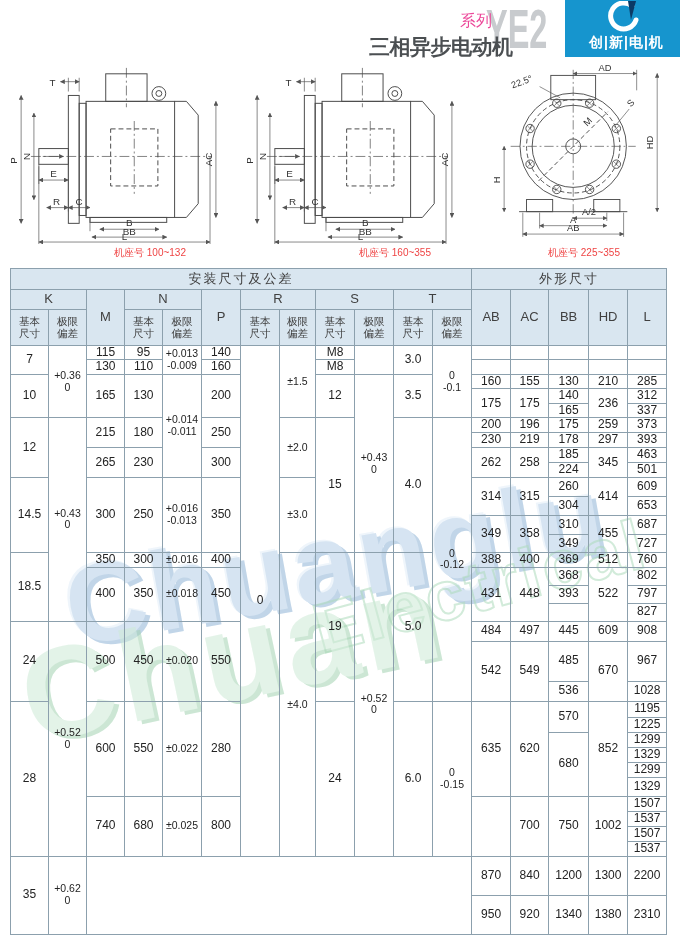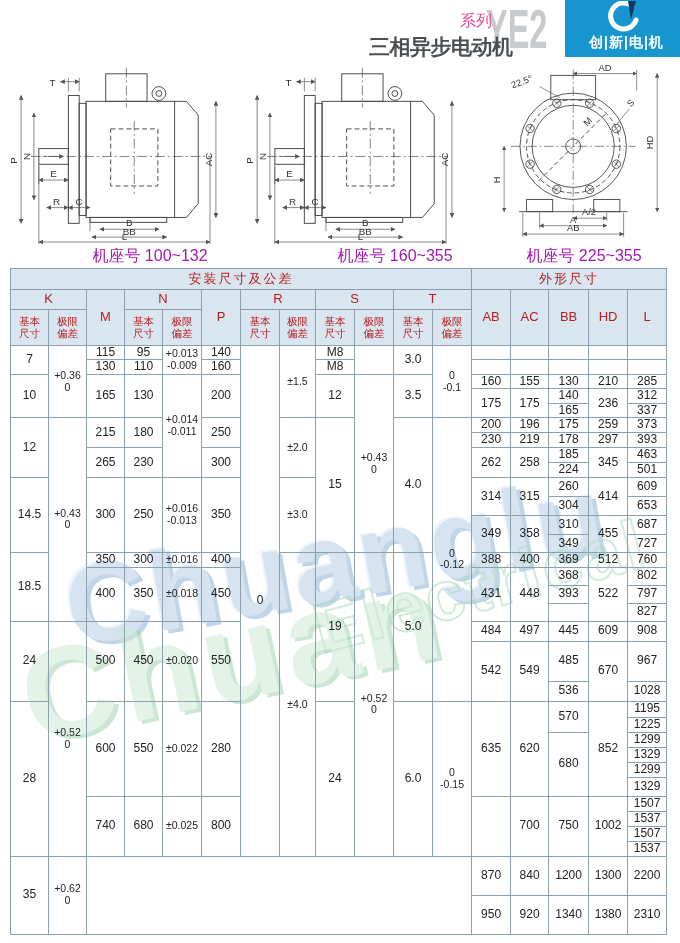--- a/index.html
+++ b/index.html
@@ -17,21 +17,21 @@
   .logo { position:absolute; left:565px; top:0; width:115px; height:57px; background:#1695ce;
           z-index:4; text-align:center; }
   .logo-text { position:absolute; left:8px; right:0; bottom:5px; color:#fff; font-size:14px;
                letter-spacing:1px; font-weight:bold; }
   .logo-mark { position:absolute; left:38px; top:1px; }
   
   .draw { position:absolute; z-index:2; }
   #d1 { left:6px;  top:62px; }
   #d2 { left:240px; top:62px; }
   #d3 { left:478px; top:58px; }
-  .caption { position:absolute; top:246px; font-size:16px; color:#a21caf; text-align:center; z-index:2; }
+  .caption { position:absolute; top:246px; font-size:10px; color:#ef4444; text-align:center; z-index:2; }
   #cap1 { left:30px;  width:240px; }
   #cap2 { left:300px; width:190px; }
   #cap3 { left:488px; width:192px;text-align:center; }
   svg text { font-family:"Liberation Sans","DejaVu Sans",sans-serif; font-size:10px; fill:#333; }
   svg .art  { stroke:#4a4a4a; stroke-width:1; fill:none; }
   svg .dim  { stroke:#555; stroke-width:.7; fill:none; }
   svg .dash { stroke-dasharray:5,3; }
   svg .axis { stroke-dasharray:10,3,2,3; stroke-width:.7; }
   
   .wm { position:absolute; z-index:1; font-weight:bold; white-space:nowrap; pointer-events:none; opacity:.55; }
@@ -39,21 +39,21 @@
          color:#b5cfe8; text-shadow:4px 4px 0 #8fb4d6, -2px -2px 0 #e2eef8; letter-spacing:4px; }
   .wm2 { left:305px; top:592px; font-size:70px; transform:rotate(-15deg); transform-origin:left top;
          color:rgba(255,255,255,.05); -webkit-text-stroke:2px #aedbbc; letter-spacing:3px; }
   .wm3 { left:8px; top:628px; font-size:128px; transform:rotate(-12deg); transform-origin:left top;
          color:#cdead6; text-shadow:4px 4px 0 #a3d3b2; width:430px; overflow:hidden; letter-spacing:6px; }
   
   table { position:absolute; left:10px; top:268px; width:656px; border-collapse:collapse;
           table-layout:fixed; z-index:2; }
   th,td { border:1px solid #8ca0ad; text-align:center; vertical-align:middle; padding:0;
           font-size:12px; color:#232323; white-space:pre-line; line-height:1.12; background:transparent; }
-  thead th { background:#d9e6f0; font-weight:normal; color:#b91c1c;margin-left:19px; }
+  thead th { background:#d9e6f0; font-weight:normal; color:#404040;margin-left:19px; }
   th.sec { font-size:13px; letter-spacing:2px; }
   th.grp { font-size:13px; }
   th.sub { font-size:10.5px; }
   td.tol { font-size:10.5px; }
 </style>
 </head>
 <body>
 
 <div class="series-prefix">系列</div>
 <div class="series-code">YE2</div>

